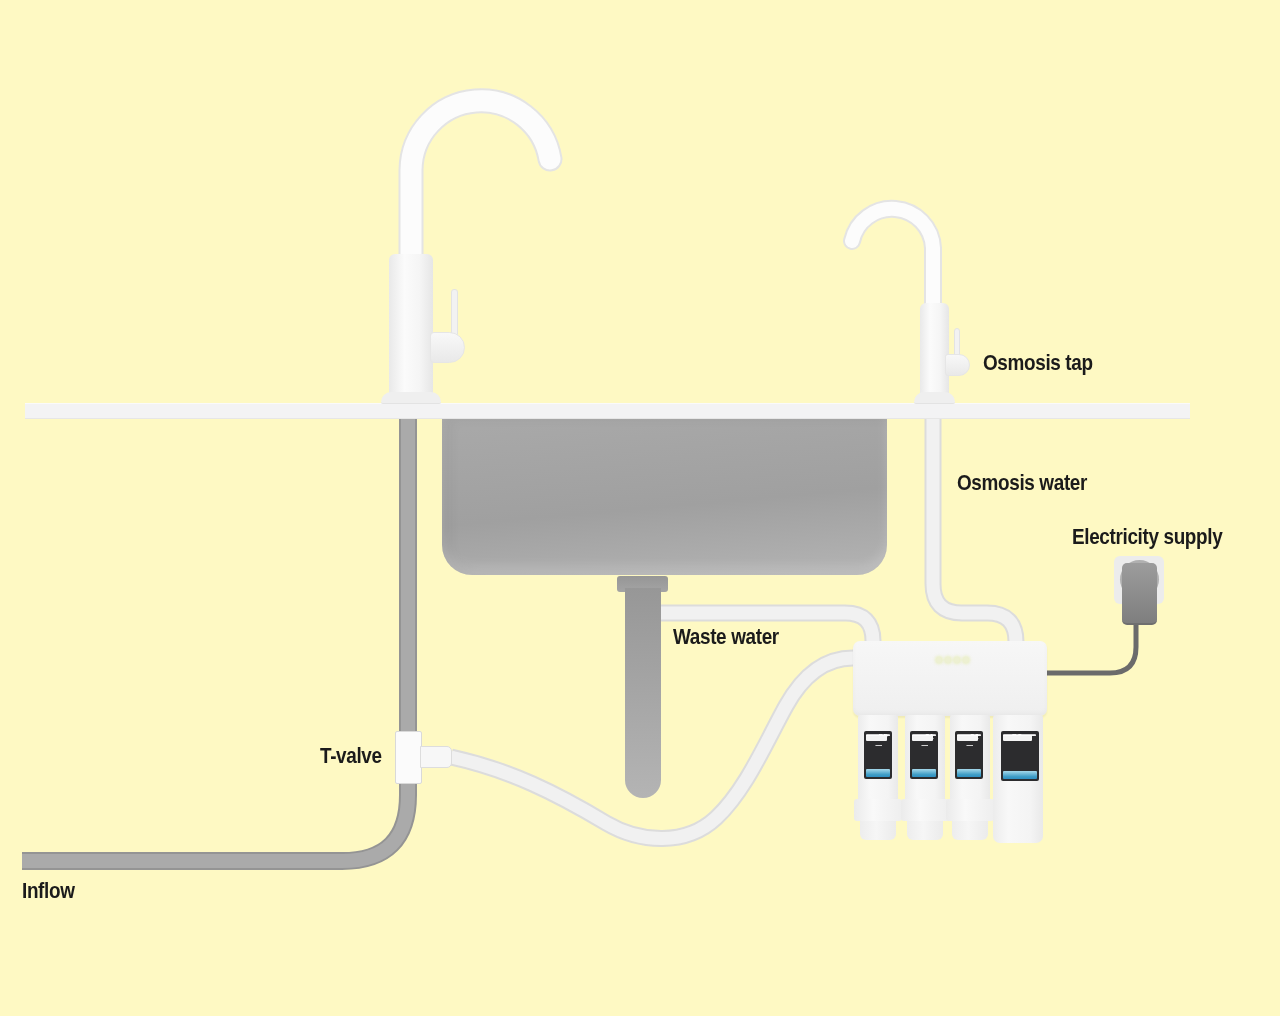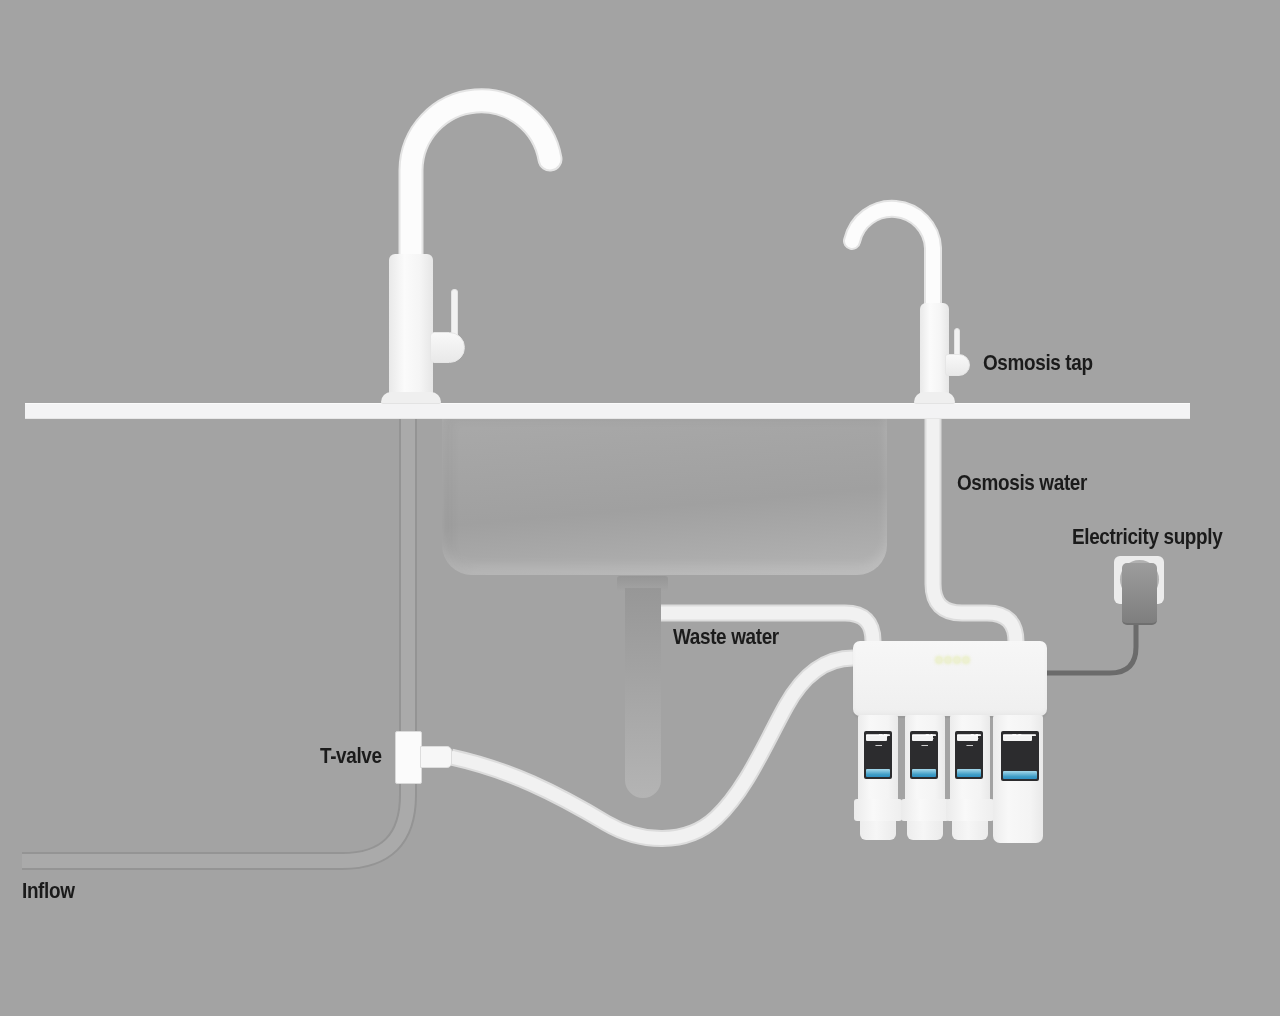--- a/index.html
+++ b/index.html
@@ -1,17 +1,17 @@
 <!DOCTYPE html>
 <html><head>
 <meta charset="utf-8">
 <style>
   html,body{margin:0;padding:0;background:#fff;}
   #stage{
-    position:relative;width:1280px;height:1016px;overflow:hidden;background:#a3a3a3;
+    position:relative;width:1280px;height:1016px;overflow:hidden;background:#fef9c3;
     font-family:"Liberation Sans",sans-serif;
   }
   #stage *{position:absolute;box-sizing:border-box;}
   svg{position:absolute;left:0;top:0;}
   svg *{position:static;}
 
   
   .dlabel{
     font-weight:700;font-size:21.5px;color:#1b1b1b;letter-spacing:-.4px;
     transform:scaleX(.88);transform-origin:left top;white-space:nowrap;

